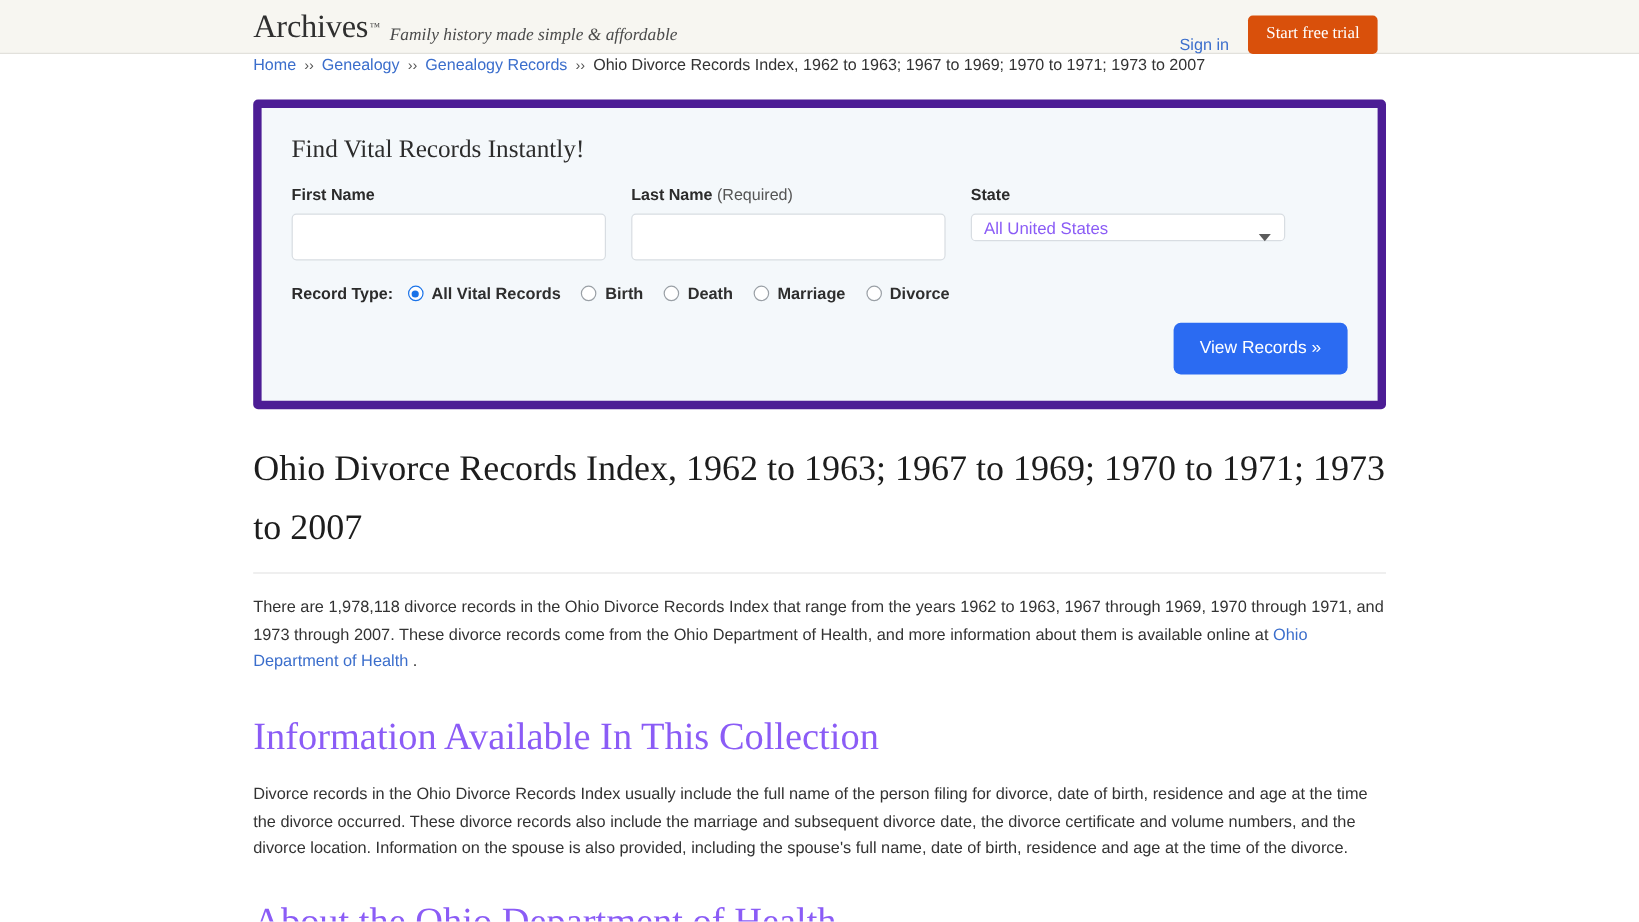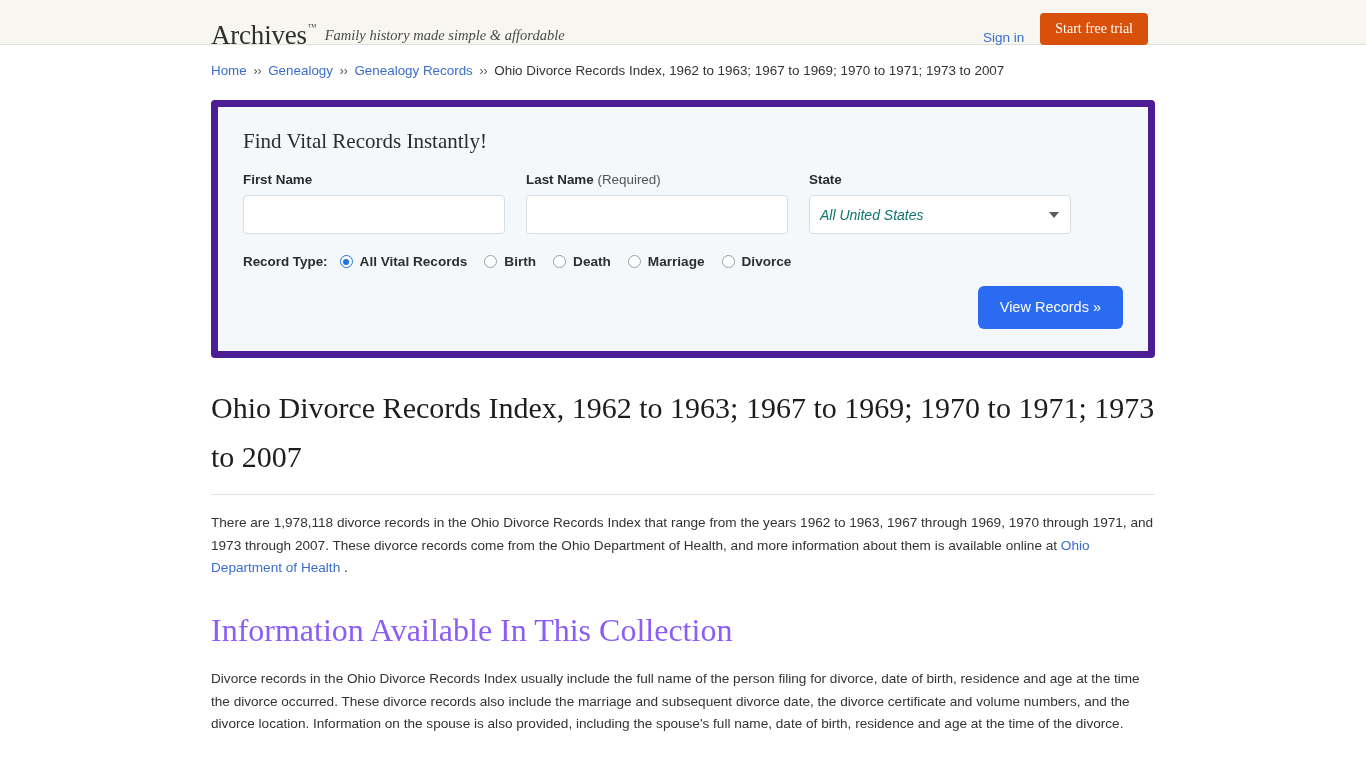--- a/index.html
+++ b/index.html
@@ -16,23 +16,23 @@
     height: 45px;
     background: #f7f6f1;
     border-bottom: 1px solid #e2e1dc;
     display: flex;
     align-items: center;
     position: relative;
   }
   .brand {
     position: absolute;
     left: 211px;
-    top: 22px;
-    display: flex;
-    align-items: center;
+    top: 9px;
+    display: flex;
+    align-items: flex-end;
   }
   .brand-name {
     font-family: "Liberation Serif", serif;
     font-size: 27px;
     font-weight: 400;
     color: #2f2f2f;
     letter-spacing: -0.2px;
     line-height: 1;
   }
   .brand-tm {
@@ -82,21 +82,20 @@
   .page {
     width: 1366px;
     padding-left: 211px;
     padding-right: 211px;
   }
 
   
   .breadcrumb {
     font-size: 13.4px;
     color: #333333;
-    padding-top: 17px;
     line-height: 1.4;
     white-space: nowrap;
   }
   .breadcrumb a {
     color: #3b6ecc;
     text-decoration: none;
     cursor: pointer;
   }
   .crumb-sep {
     color: #555555;
@@ -149,31 +148,30 @@
     border-radius: 4px;
     padding: 0 10px;
     font-size: 14px;
     font-family: "Liberation Sans", sans-serif;
     color: #333333;
     outline: none;
   }
   .select-wrap { position: relative; }
   .select-box {
     width: 100%;
-    height: 39px;
+    height: 23px;
     background: #ffffff;
     border: 1px solid #d8dde2;
     border-radius: 4px;
     padding: 0 30px 0 10px;
     font-size: 14px;
-    color: #0f766e;
+    color: #8b5cf6;
     display: flex;
     align-items: center;
     cursor: pointer;
-    font-style: italic;
   }
   .select-arrow {
     position: absolute;
     right: 12px;
     top: 17px;
     width: 0; height: 0;
     border-left: 5px solid transparent;
     border-right: 5px solid transparent;
     border-top: 6px solid #5c5c5c;
     pointer-events: none;

